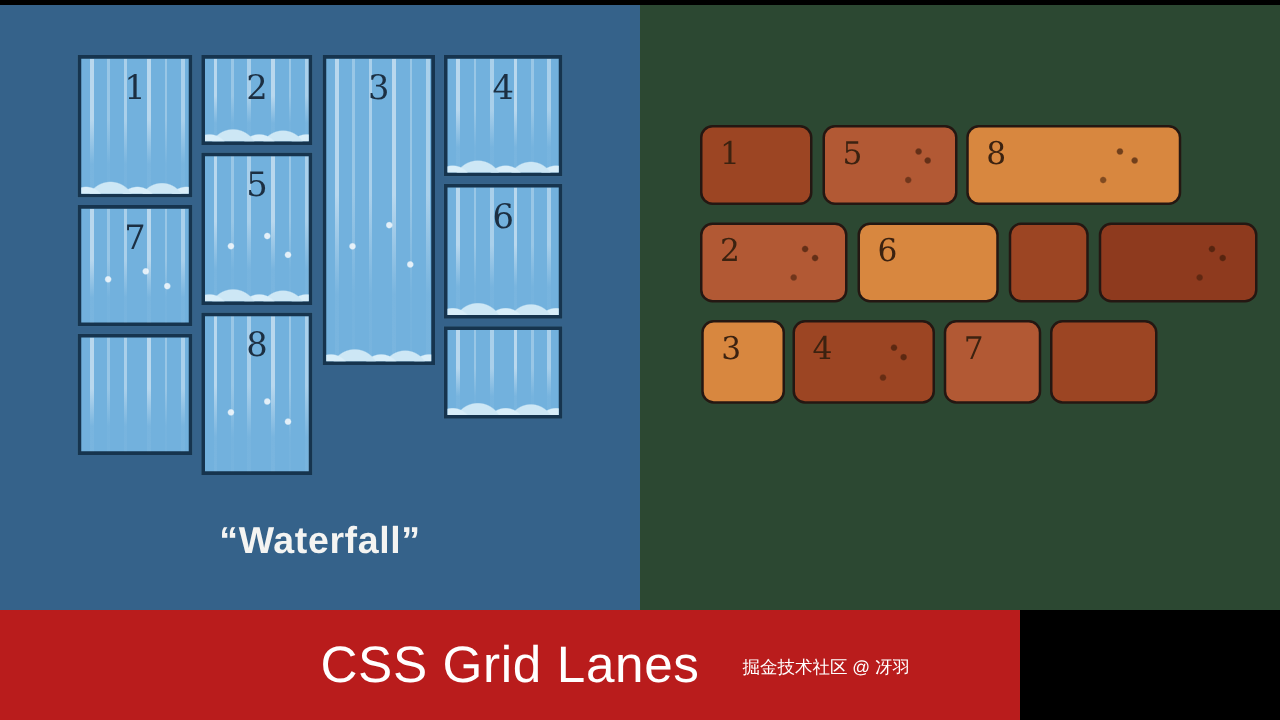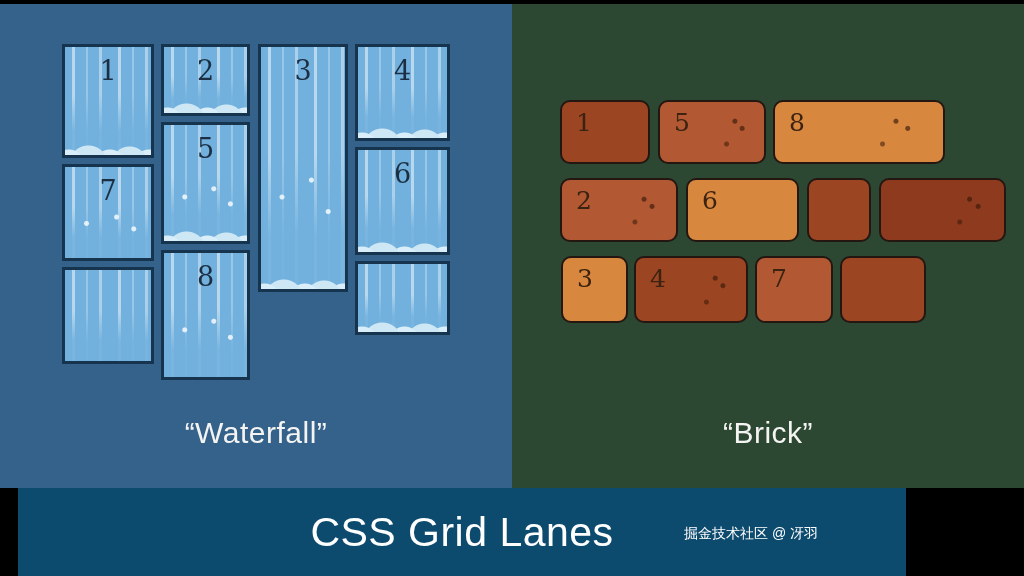--- a/index.html
+++ b/index.html
@@ -68,23 +68,23 @@
     content:"";position:absolute;inset:0;border-radius:10px;
     background:
       radial-gradient(circle at 72% 32%, rgba(58,25,8,.65) 0 2px, transparent 3px),
       radial-gradient(circle at 79% 44%, rgba(58,25,8,.65) 0 2px, transparent 3px),
       radial-gradient(circle at 64% 70%, rgba(58,25,8,.55) 0 2px, transparent 3px);
   }
 
   
   .panel-title{
     position:absolute;left:0;width:100%;top:412px;text-align:center;
-    color:#f4f4f2;font-size:30px;letter-spacing:.5px;font-weight:400;
+    color:#f4f4f2;font-size:30px;letter-spacing:.5px;font-weight:700;
   }
-  .footer{position:absolute;left:0;top:488px;width:888px;height:88px;background:#0c4a6e;margin-left:18px;}
+  .footer{position:absolute;left:0;top:488px;width:816px;height:88px;background:#b91c1c;}
   .footer-title{
     position:absolute;left:50%;top:50%;transform:translate(-50%,-50%);
     color:#fff;font-size:41px;font-weight:500;letter-spacing:.5px;white-space:nowrap;
   }
   .footer-credit{
     position:absolute;right:88px;top:50%;transform:translateY(-38%);
     color:#fff;font-size:14px;white-space:nowrap;
   }
 </style>
 </head>
@@ -159,20 +159,19 @@
     <div class="brick c-dark speck" style="left:122px;top:252px;width:114px;height:67px">
       <span class="num">4</span>
     </div>
     <div class="brick c-mid" style="left:243px;top:252px;width:78px;height:67px">
       <span class="num">7</span>
     </div>
     <div class="brick c-dark" style="left:328px;top:252px;width:86px;height:67px">
       <span class="num"></span>
     </div>
 
-    <div class="panel-title">“Brick”</div>
   </div>
 
   <div class="footer">
     <div class="footer-title">CSS Grid Lanes</div>
     <div class="footer-credit">掘金技术社区 @ 冴羽</div>
   </div>
 </div>
 
 </body></html>

